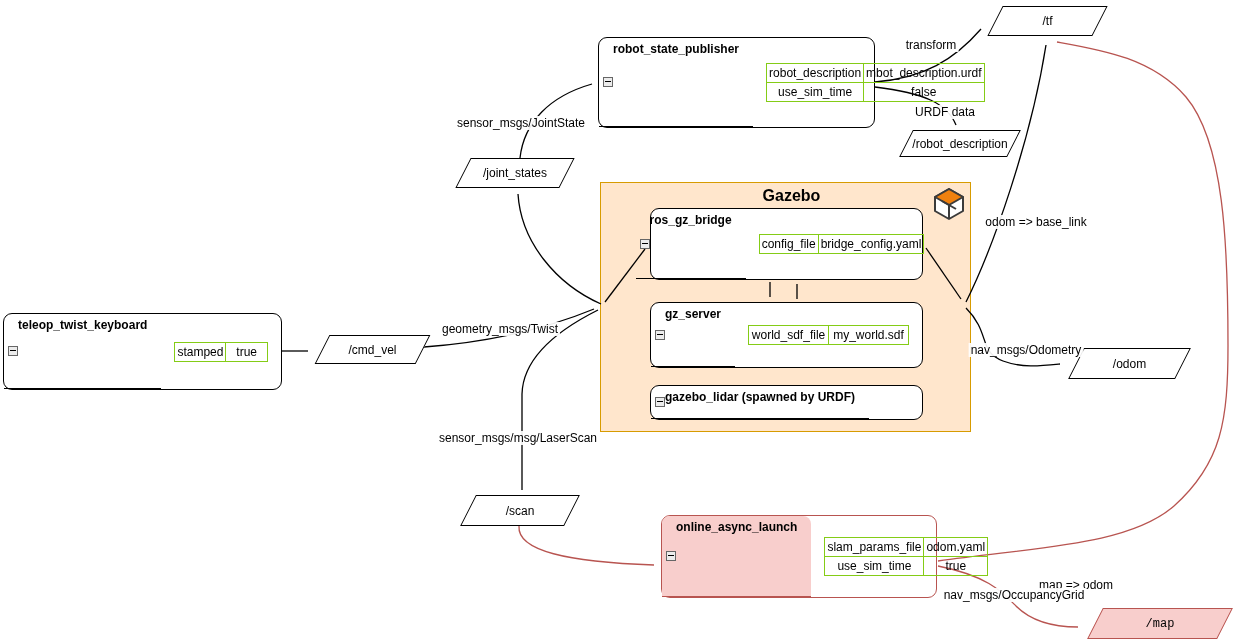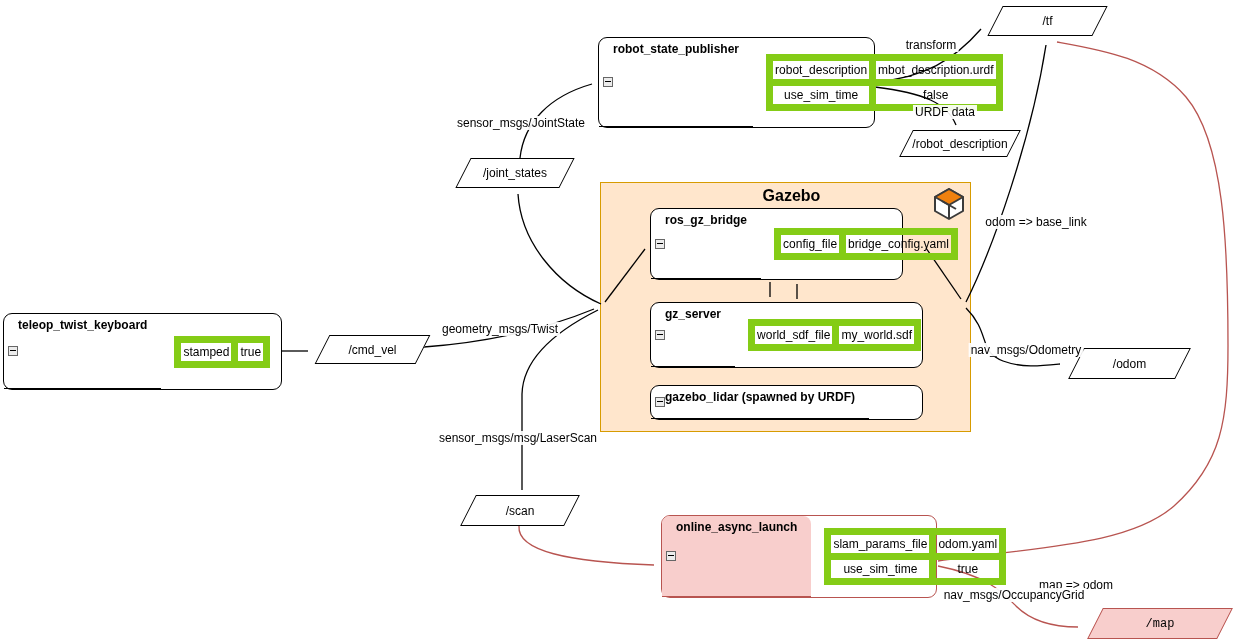--- a/index.html
+++ b/index.html
@@ -19,21 +19,21 @@
         display:flex;flex-direction:row;z-index:3;box-sizing:border-box;}
   .node-header{position:relative;border-bottom:1px solid #000;font-weight:bold;
         font-size:12px;text-align:center;padding:4px 14px 3px 14px;white-space:nowrap;}
   .node.pink{border-color:#b85450;}
   .node.pink .node-header{background:#f8cecc;border-bottom-color:#b85450;border-radius:8px 8px 0 0;}
   .collapse{position:absolute;left:4px;top:50%;transform:translateY(-50%);
         width:10px;height:10px;border:1px solid #666;background:#ececec;box-sizing:border-box;}
   .collapse .minus{display:block;width:6px;height:1px;background:#000;margin:3px auto 0 auto;}
   .node-body{flex:1;display:flex;align-items:center;justify-content:center;padding:4px 13px;}
   table.ptable{border-collapse:collapse;width:100%;}
-  table.ptable td{border:7px solid #84cc16;font-size:12px;text-align:center;
+  table.ptable td{border:1px solid #84cc16;font-size:12px;text-align:center;
         padding:1px 2px;width:50%;white-space:nowrap;height:16px;}
   
   .pgram{position:absolute;z-index:3;}
   .pgram-shape{position:absolute;left:10px;right:10px;top:0;bottom:0;background:#fff;
         border:1px solid #000;transform:skewX(-27deg);}
   .pgram.pink .pgram-shape{background:#f8cecc;border-color:#b85450;}
   .pgram-label{position:absolute;left:0;right:0;top:50%;transform:translateY(-52%);
         text-align:center;font-size:12px;white-space:nowrap;}
   
   .edge-label{position:absolute;transform:translateX(-50%);font-size:12px;white-space:nowrap;
@@ -118,21 +118,21 @@
       </tr>
       <tr>
         <td>use_sim_time</td>
         <td>false</td>
       </tr>
     </tbody>
         </table>
       </div>
   </div>
 
-  <div class="node" style="left:650px;top:208px;width:253px;height:72px;">
+  <div class="node" style="left:650px;top:208px;width:273px;height:72px;justify-content:center;">
     <div class="node-header">
       <span class="collapse">
           <span class="minus"></span>
         </span>
       <span>ros_gz_bridge</span>
     </div>
     <div class="node-body">
         <table class="ptable">
           <tbody>
       <tr>

